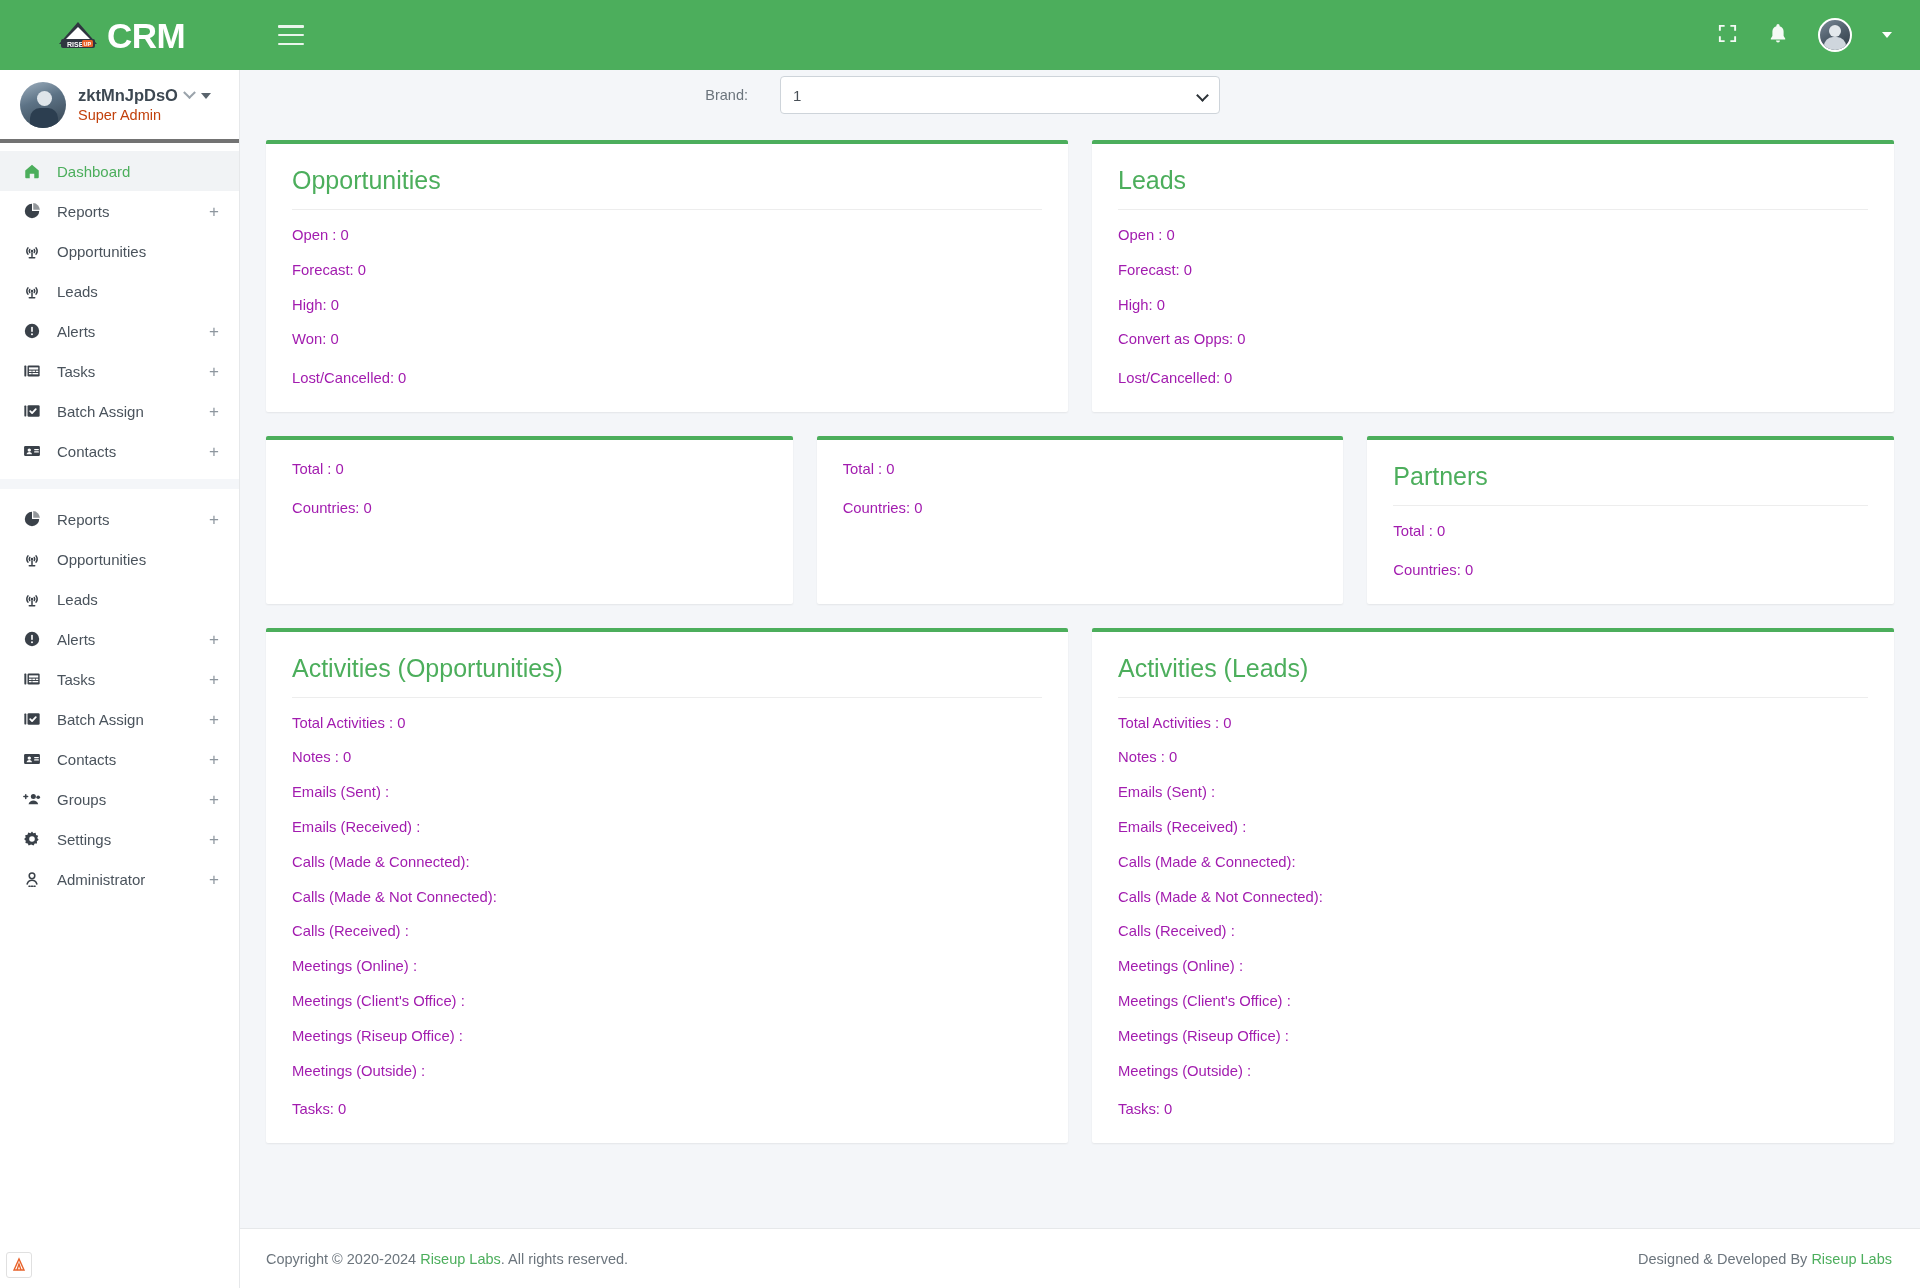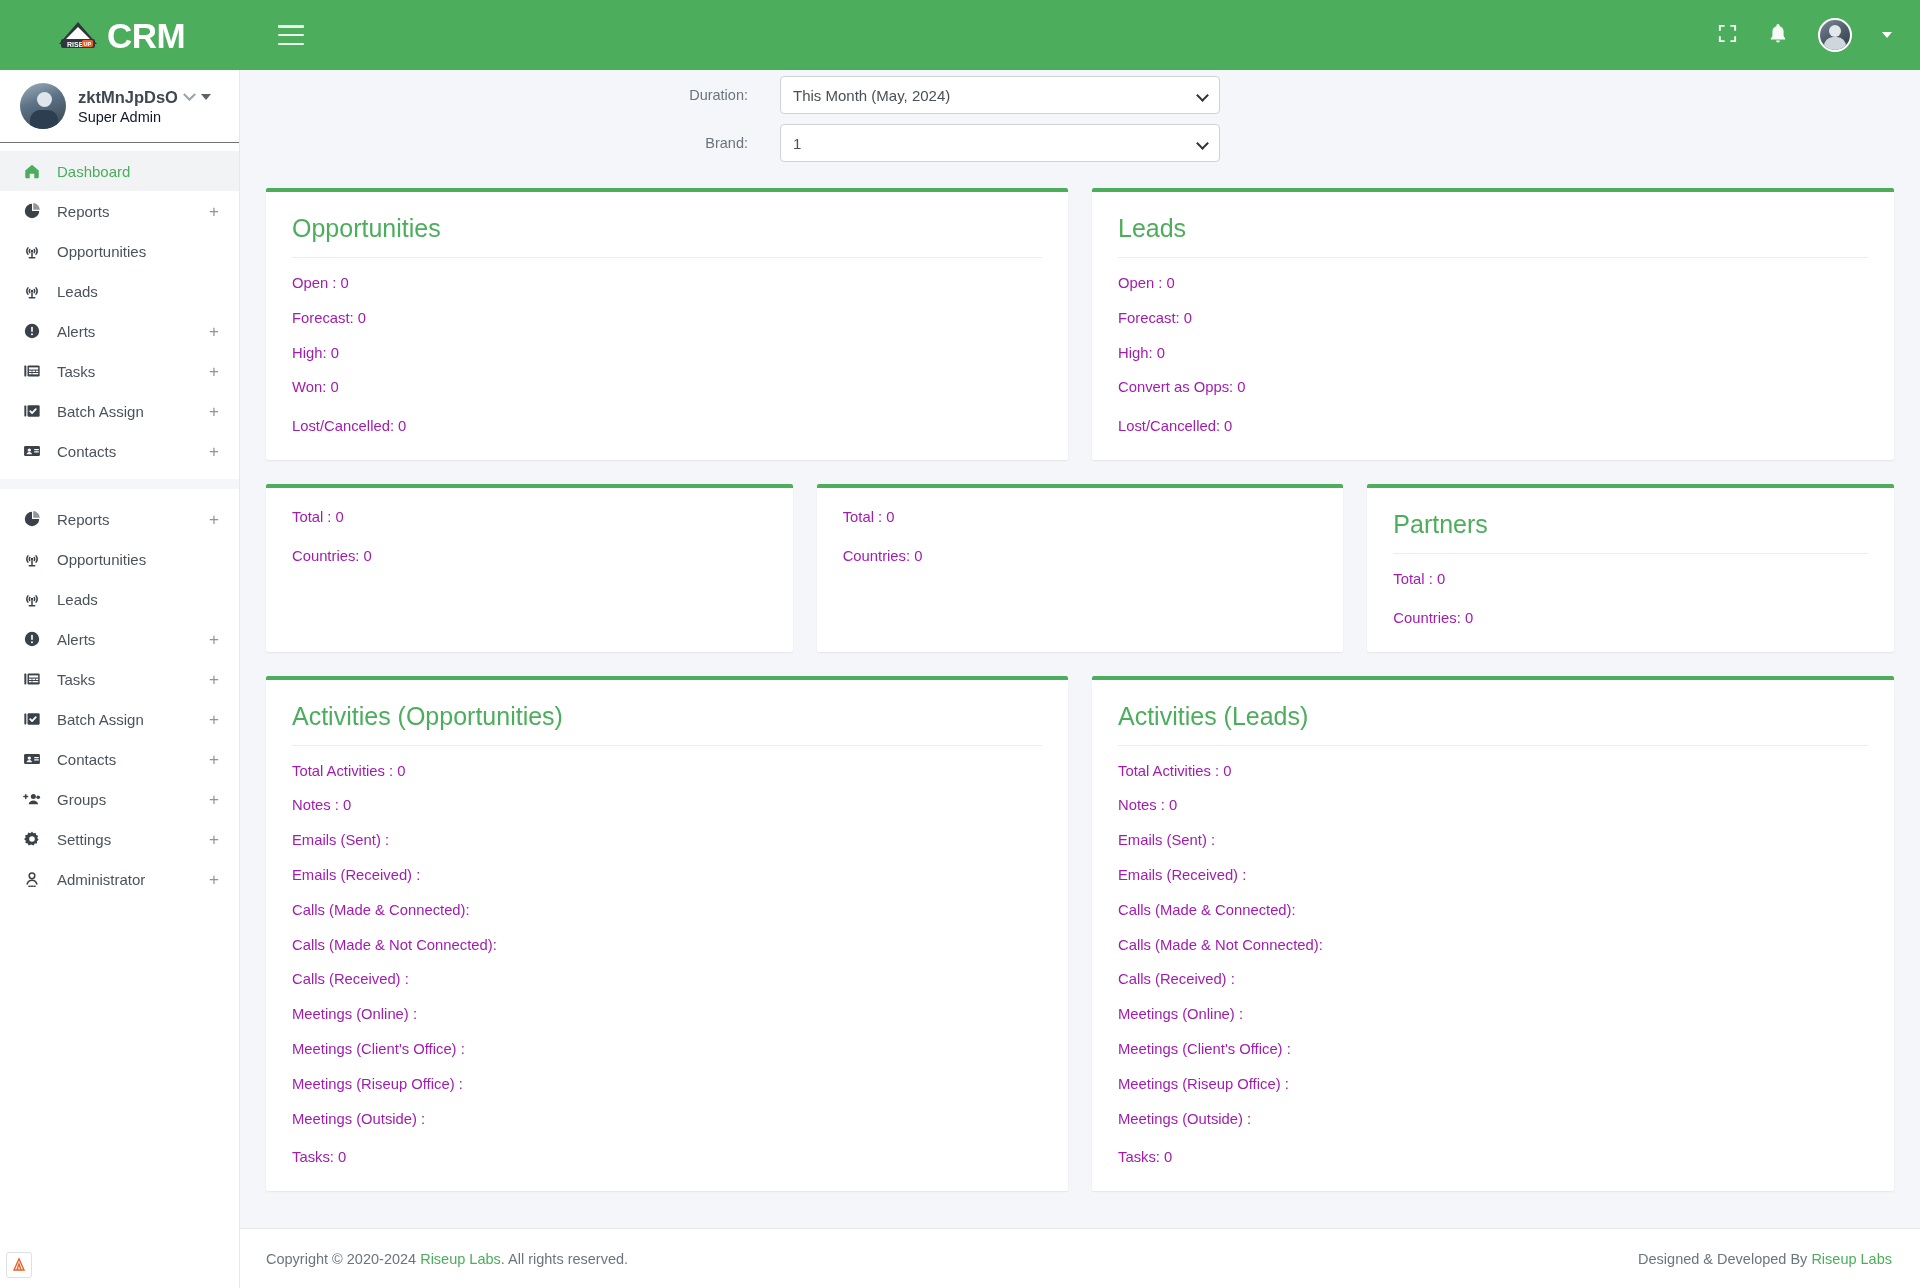--- a/index.html
+++ b/index.html
@@ -55,21 +55,21 @@
     border-right: 5px solid transparent; border-top: 6px solid #ffffff;
   }
 
   
   .sidebar {
     position: absolute; top: 70px; left: 0; width: 240px; height: 1218px;
     background: #ffffff; border-right: 1px solid #e6e8ea;
   }
   .user-box {
     height: 73px; display: flex; align-items: center; padding: 0 14px 0 20px;
-    border-bottom: 1px solid #737373; gap: 12px;
+    border-bottom: 4px solid #737373; gap: 12px;
   }
   .user-avatar {
     width: 46px; height: 46px; border-radius: 50%; flex: 0 0 46px;
     background: linear-gradient(160deg,#9fb0bf 0%,#5d7386 40%,#34424f 100%);
     position: relative; overflow: hidden;
   }
   .user-avatar::before {
     content:""; position:absolute; left:36%; top:20%; width:15px; height:15px;
     border-radius:50%; background:#dfe5ea;
   }
@@ -81,21 +81,21 @@
   .user-name-row { display: flex; align-items: center; gap: 7px; }
   .user-name { font-size: 16.5px; font-weight: bold; color: #3d4852; }
   .chev {
     width: 9px; height: 9px; border-right: 2px solid #9aa3ab;
     border-bottom: 2px solid #9aa3ab; transform: rotate(45deg) translate(-2px,-2px);
   }
   .caret-dark {
     width: 0; height: 0; border-left: 5px solid transparent;
     border-right: 5px solid transparent; border-top: 6px solid #5a646d;
   }
-  .user-role { font-size: 14.5px; color: #0f172a; }
+  .user-role { font-size: 14.5px; color: #c2410c; }
 
   .nav-group { padding: 8px 0; }
   .nav-group.second { border-top: 10px solid #f4f6f9; padding-top: 10px; }
   .nav-item {
     display: flex; align-items: center; height: 40px; padding: 0 20px 0 22px;
     cursor: pointer; position: relative; gap: 15px;
   }
   .nav-item.active { background: #f1f3f5; }
   .nav-item .nav-ico {
     width: 20px; height: 20px; flex: 0 0 20px; display: flex;
@@ -437,27 +437,20 @@
           <span class="nav-plus">+</span>
         </div>
       </div>
   </div>
 
   <div class="main">
 
 
     <div class="filters">
       <div class="filter-row">
-        <span class="filter-label">Duration:</span>
-        <span class="select-wrap">
-          <span class="select-box">This Month (May, 2024)</span>
-          <span class="select-arrow"></span>
-        </span>
-      </div>
-      <div class="filter-row">
         <span class="filter-label">Brand:</span>
         <span class="select-wrap">
           <span class="select-box">1</span>
           <span class="select-arrow"></span>
         </span>
       </div>
     </div>
 
     <div class="grid">
 

